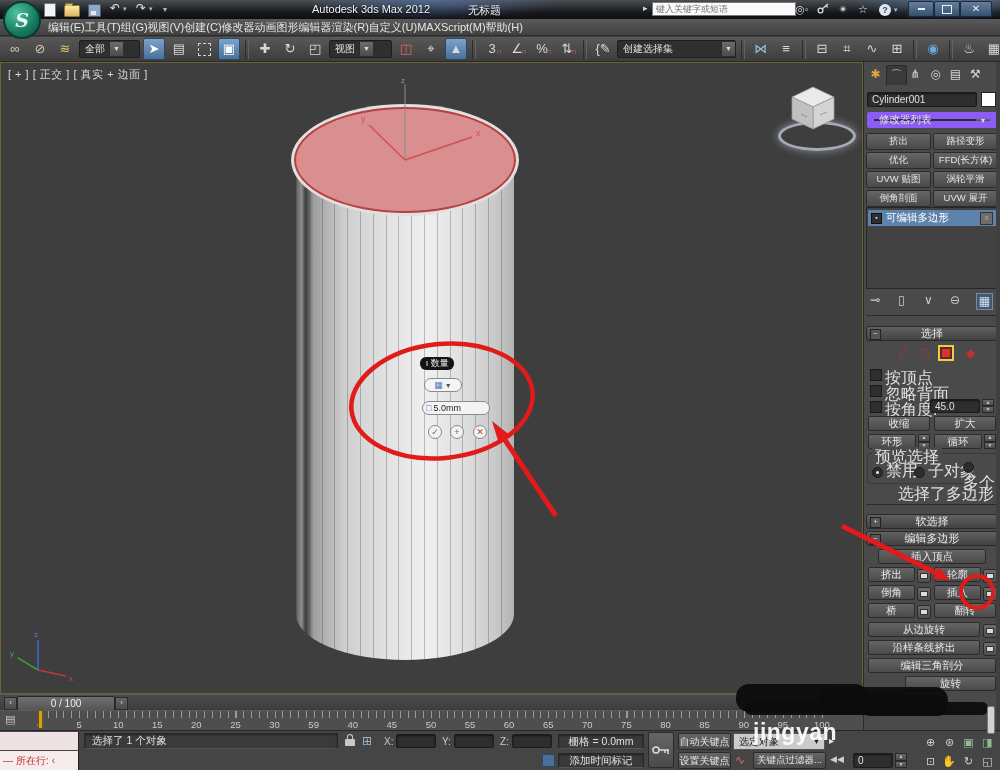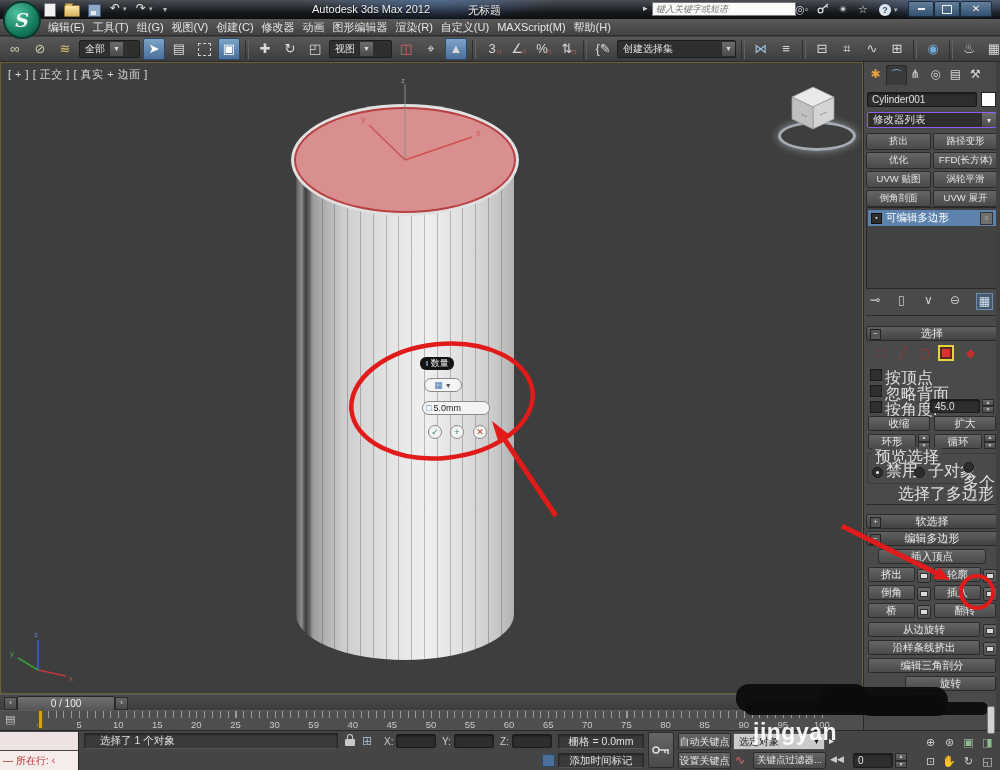--- a/index.html
+++ b/index.html
@@ -17,30 +17,30 @@
   .logo span{font-family:"DejaVu Serif",serif;font-style:italic;font-weight:bold;font-size:19px;color:#eefaf4}
   .qico{display:inline-block;vertical-align:middle}
   .qpage{width:10px;height:12px;background:#f2f2f2;border:1px solid #777;border-radius:1px}
   .qfolder{width:14px;height:10px;background:linear-gradient(#ffe9a8,#d9b45f);border:1px solid #8a7335;border-radius:1px;position:relative}
   .qfolder::before{content:"";position:absolute;left:0;top:-3px;width:6px;height:2px;background:#d9b45f;border:1px solid #8a7335;border-bottom:none}
   .qsave{width:11px;height:11px;background:#8fa8c8;border:1px solid #44597a;position:relative}
   .qsave::after{content:"";position:absolute;left:2px;bottom:1px;width:5px;height:4px;background:#e8e8e8}
   .qarr{color:#e0e0e0;font-size:12px;line-height:14px}
   .qdd{color:#b8b8b8;font-size:7px}
   .ttext{position:absolute;top:3px;color:#f2f2f2;font-size:11px;text-shadow:0 1px 2px #000;white-space:nowrap}
-  .searchin{position:absolute;left:652px;top:2px;width:136px;height:12px;background:#fafafa;border:1px solid #7a7a7a;font-size:9px;font-style:italic;color:#888;padding:0 3px}
+  .searchin{position:absolute;left:652px;top:2px;width:136px;height:12px;background:#fafafa;border:1px solid #7a7a7a;font-size:9px;color:#888;padding:0 3px}
   .tbico{position:absolute;top:2px;color:#d8dde4;font-size:11px;line-height:14px;text-align:center;width:18px}
   .winbtn{position:absolute;top:1px;width:24px;height:14px;border:1px solid #1c2c3e;border-radius:2px;
     background:linear-gradient(#637f9c,#32506e);display:flex;align-items:center;justify-content:center}
   .winbtn .mindash{width:7px;height:2px;background:#f0f0f0}
   .winbtn .maxsq{width:8px;height:7px;border:1.5px solid #f0f0f0}
   .winbtn .xg{color:#f0f0f0;font-size:10px;line-height:10px}
   
   .menubar{position:absolute;left:0;top:19px;width:1000px;height:17px;background:linear-gradient(#5a5a5a,#424242);
-    border-bottom:1px solid #2d2d2d;display:flex;align-items:center;gap:8px;padding-left:48px;box-sizing:border-box}
+    border-bottom:1px solid #2d2d2d;display:flex;align-items:center;gap:0;padding-left:48px;box-sizing:border-box}
   .menu-item{color:#e6e6e6;font-size:11px;white-space:nowrap}
   
   .toolbar{position:absolute;left:0;top:37px;width:1000px;height:25px;background:linear-gradient(#585858,#3d3d3d);
     border-bottom:1px solid #292929;display:flex;align-items:center;gap:3px;padding-left:4px;box-sizing:border-box}
   .ti{width:20px;height:20px;line-height:19px;text-align:center;color:#d9d9d9;font-size:13px;border:1px solid transparent;border-radius:2px;flex:none;position:relative}
   .ti.on{background:linear-gradient(#7ca3c8,#4a709a);border-color:#2b4866;color:#fff}
   .ti .sub{position:absolute;right:0;bottom:-2px;font-size:8px;color:#d66;font-style:normal}
   .tdd{height:16px;background:#2f2f2f;border:1px solid #1d1d1d;color:#e2e2e2;font-size:10px;display:flex;align-items:center;padding-left:5px;border-radius:2px;gap:4px;flex:none}
   .tdd .da{width:13px;height:14px;background:linear-gradient(#6c6c6c,#4b4b4b);border-left:1px solid #2a2a2a;font-size:7px;line-height:14px;text-align:center;color:#ddd}
   .sep{width:2px;height:19px;border-left:1px solid #2e2e2e;border-right:1px solid #626262;margin:0 2px;flex:none}
@@ -67,21 +67,21 @@
   .pbtn{position:absolute;background:linear-gradient(#656565,#4a4a4a);border:1px solid #2b2b2b;border-radius:2px;color:#e6e6e6;
     font-size:10.5px;display:flex;align-items:center;justify-content:center;box-sizing:border-box;white-space:nowrap;overflow:hidden}
   .pbtn2{background:linear-gradient(#656565,#4a4a4a);border:1px solid #2b2b2b;border-radius:2px;color:#e6e6e6;
     font-size:9.5px;display:flex;align-items:center;justify-content:center;white-space:nowrap;overflow:hidden}
   .rhead{position:absolute;height:15px;background:linear-gradient(#606060,#424242);border:1px solid #2b2b2b;border-radius:3px;
     color:#ececec;font-size:11px;display:flex;align-items:center;justify-content:center;box-sizing:border-box}
   .rhead .pm{position:absolute;left:3px;top:2px;width:9px;height:9px;border:1px solid #222;background:#555;
     font-size:8px;line-height:8px;text-align:center;color:#ddd}
   .field{position:absolute;background:#2e2e2e;border:1px solid #1c1c1c;box-shadow:inset 0 1px 2px rgba(0,0,0,.55);
     color:#e0e0e0;font-size:10px;display:flex;align-items:center;padding:0 4px;box-sizing:border-box;border-radius:2px;white-space:nowrap;overflow:hidden}
-  .dd{position:absolute;background:#2e2e2e;border:1px solid #8b5cf6;color:#e4e4e4;font-size:10.5px;display:flex;align-items:center;box-sizing:border-box;padding-left:5px;border-radius:2px}
+  .dd{position:absolute;background:#2e2e2e;border:7px solid #8b5cf6;color:#e4e4e4;font-size:10.5px;display:flex;align-items:center;box-sizing:border-box;padding-left:5px;border-radius:2px}
   .dd .da{margin-left:auto;width:14px;height:100%;background:linear-gradient(#6c6c6c,#4b4b4b);border-left:1px solid #2a2a2a;
     font-size:7px;display:flex;align-items:center;justify-content:center;color:#ddd}
   .chk{position:absolute;width:10px;height:10px;background:#2f2f2f;border:1px solid #1a1a1a}
   .lbl{position:absolute;color:#e0e0e0;font-size:16px;white-space:nowrap}
   .spin{position:absolute;display:flex;flex-direction:column;box-sizing:border-box}
   .spin b{flex:1;background:linear-gradient(#686868,#4b4b4b);border:1px solid #2a2a2a;font-size:5px;color:#ccc;text-align:center;line-height:5px;font-weight:normal}
   .rad{width:9px;height:9px;border-radius:50%;background:#2d2d2d;border:1px solid #191919;display:inline-block;position:relative;vertical-align:-2px}
   .rad.sel::after{content:"";position:absolute;left:2.5px;top:2.5px;width:3px;height:3px;border-radius:50%;background:#ececec}
   .sbox{position:absolute;width:12px;height:12px;background:linear-gradient(#6c6c6c,#4e4e4e);border:1px solid #2a2a2a;border-radius:2px}
   .sbox::after{content:"";position:absolute;left:2px;top:3px;width:6px;height:4px;background:#dcdcdc;border:1px solid #333}
@@ -90,21 +90,21 @@
   .trackbar{position:absolute;left:0;top:694px;width:863px;height:16px;background:linear-gradient(#4a4a4a,#3e3e3e);border-top:1px solid #585858;box-sizing:border-box}
   .ruler{position:absolute;left:0;top:710px;width:863px;height:20px;background:#4e4e4e;border-top:1px solid #5a5a5a;box-sizing:border-box}
   .tickmarks{position:absolute;left:40px;top:711px;width:786px;height:7px;
     background:repeating-linear-gradient(90deg,#9b9b9b 0 1px,transparent 1px 7.82px)}
   .ticklabels{position:absolute;left:28px;top:719px;width:806px;height:10px;display:flex;justify-content:space-between}
   .tick{width:24px;text-align:center;color:#c9c9c9;font-size:9.5px}
   .tmarker{position:absolute;left:38px;top:710px;width:5px;height:19px;background:#d4a017;border:1px solid #6b5510;box-sizing:border-box}
   
   .statusbar{position:absolute;left:0;top:730px;width:1000px;height:40px;background:#454545;border-top:1px solid #282828;box-sizing:border-box}
   .statf{position:absolute;background:#3a3a3a;border:1px solid #272727;border-bottom-color:#555;box-shadow:inset 0 1px 2px rgba(0,0,0,.4);
-    color:#e0e0e0;font-size:10.5px;display:flex;align-items:center;padding:0 15px;box-sizing:border-box;white-space:nowrap;overflow:hidden}
+    color:#e0e0e0;font-size:10.5px;display:flex;align-items:center;padding:0 7px;box-sizing:border-box;white-space:nowrap;overflow:hidden}
   .statlbl{position:absolute;color:#cccccc;font-size:10px;white-space:nowrap}
   .lockico{position:absolute;width:10px;height:7px;background:#c9c9c9;border-radius:1px}
   .lockico::before{content:"";position:absolute;left:1.5px;top:-5px;width:4px;height:4px;border:1.5px solid #c9c9c9;border-bottom:none;border-radius:3px 3px 0 0}
   .navico{position:absolute;width:17px;height:16px;text-align:center;line-height:16px;font-size:11px;color:#cfcfcf}
   
   .blob{position:absolute;background:#0c0c0c;opacity:.95;z-index:40;border-radius:13px}
   .wm{position:absolute;left:753px;top:719px;z-index:41;color:rgba(255,255,255,.93);font-size:23px;font-weight:bold;letter-spacing:.5px}
   .anno{position:absolute;left:0;top:0;z-index:50;pointer-events:none}
   .viewcube-ring{position:absolute;left:778px;top:121px;width:72px;height:24px;border:3px solid rgba(208,218,230,.7);border-radius:50%;box-shadow:0 0 9px rgba(205,215,230,.55)}
 </style>

